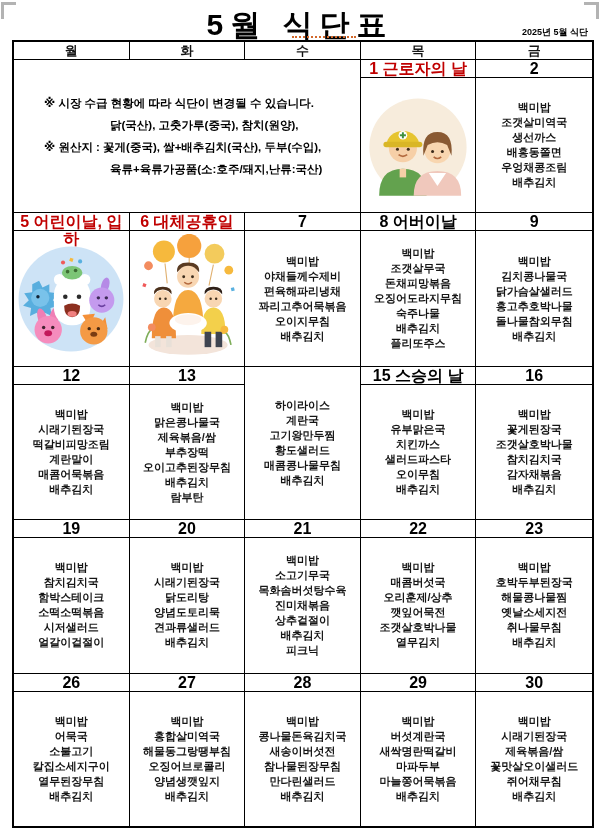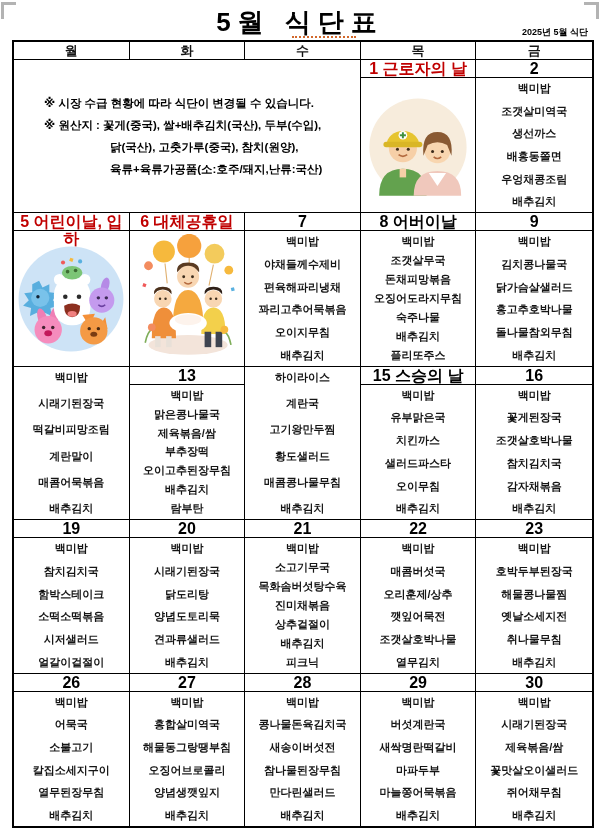--- a/index.html
+++ b/index.html
@@ -2,40 +2,40 @@
 <html style="--holiday: #c00000;"><head>
 <meta charset="utf-8">
 <style>
   html,body{margin:0;padding:0;background:#e9e9e9;}
   .page{position:relative;width:600px;height:839px;background:#ffffff;overflow:hidden;
         font-family:"Liberation Sans","DejaVu Sans",sans-serif;color:#141414;}
   .corner-mark{position:absolute;width:12px;height:14px;}
   .corner-mark.tl{left:1px;top:2px;border-left:3px solid #b3b3b3;border-top:3px solid #b3b3b3;}
   .corner-mark.tr{right:1px;top:2px;border-right:3px solid #b3b3b3;border-top:3px solid #b3b3b3;}
   .title{position:absolute;top:5px;left:0;width:100%;text-align:center;
-         font-size:26px;font-weight:bold;letter-spacing:7px;color:#000;}
+         font-size:30px;font-weight:bold;letter-spacing:7px;color:#000;}
   .title-underline{position:absolute;top:36px;left:292px;width:64px;height:0;
          border-bottom:2px dotted #d2682c;}
   .subtitle{position:absolute;top:26px;right:12px;font-size:9px;font-weight:bold;color:#000;}
   .menu-table{position:absolute;left:12px;top:40px;width:578px;height:784px;
          border:2px solid #000;display:flex;flex-direction:column;background:#fff;}
   .header-row{display:grid;grid-template-columns:repeat(5,1fr);height:17px;
          border-bottom:1px solid #000;flex:0 0 auto;}
   .header-cell{border-right:1px solid #000;display:flex;align-items:center;justify-content:center;
          font-weight:bold;font-size:13px;}
   .header-cell:last-child{border-right:none;}
   .table-body{flex:1;display:flex;flex-direction:column;}
   .week-row{flex:1;display:grid;grid-template-columns:repeat(5,1fr);border-bottom:1px solid #000;min-height:0;}
   .week-row:last-child{border-bottom:none;}
   .day-cell{border-right:1px solid #000;display:flex;flex-direction:column;min-width:0;overflow:hidden;}
   .day-cell:last-child{border-right:none;}
   .date-bar{flex:0 0 auto;height:17px;line-height:17px;border-bottom:1px solid #000;
          text-align:center;font-weight:bold;font-size:16px;color:#000;}
   .date-bar.holiday{color:var(--holiday,#c00000);}
-  .cell-body{flex:1;display:flex;flex-direction:column;justify-content:space-between;
+  .cell-body{flex:1;display:flex;flex-direction:column;justify-content:center;
          align-items:center;padding:3px 1px;min-height:0;}
   .cell-body.image-body{justify-content:center;}
   .menu-item{font-weight:bold;font-size:11px;white-space:nowrap;color:#151515;}
   .notice-cell{grid-column:span 3;display:flex;flex-direction:column;justify-content:center;
          padding-left:30px;gap:7px;}
   .notice-line{font-weight:bold;font-size:11.5px;color:#000;white-space:nowrap;}
   .notice-line.indent{padding-left:66px;}
   svg{display:block;}
 </style>
 </head>
@@ -54,22 +54,22 @@
       <div class="header-cell">월</div>
       <div class="header-cell">화</div>
       <div class="header-cell">수</div>
       <div class="header-cell">목</div>
       <div class="header-cell">금</div>
     </div>
     <div class="table-body">
         <div class="week-row">
           <div class="day-cell notice-cell" style="grid-column: span 3;">
             <div class="notice-line">※ 시장 수급 현황에 따라 식단이 변경될 수 있습니다.</div>
+            <div class="notice-line indent">닭(국산), 고춧가루(중국), 참치(원양),</div>
             <div class="notice-line">※ 원산지 : 꽃게(중국), 쌀+배추김치(국산), 두부(수입),</div>
-            <div class="notice-line indent">닭(국산), 고춧가루(중국), 참치(원양),</div>
             <div class="notice-line indent">육류+육류가공품(소:호주/돼지,난류:국산)</div>
           </div>
           <div class="day-cell">
             <div class="date-bar holiday">1 근로자의 날</div>
             <div class="cell-body image-body">
   <svg width="108" height="120" viewBox="0 0 100 100">
     <circle cx="50" cy="52" r="45" fill="#f7ecdc"></circle>
     <path d="M14 97 Q14 72 36 72 Q58 72 58 97 Z" fill="#63a24e"></path>
     <path d="M33 72 h6 v8 h-6 Z" fill="#f6cfa7"></path>
     <circle cx="36" cy="53" r="13" fill="#f6cfa7"></circle>
@@ -217,20 +217,21 @@
               <div class="menu-item">김치콩나물국</div>
               <div class="menu-item">닭가슴살샐러드</div>
               <div class="menu-item">홍고추호박나물</div>
               <div class="menu-item">돌나물참외무침</div>
               <div class="menu-item">배추김치</div>
             </div>
           </div>
         </div>
         <div class="week-row">
           <div class="day-cell">
+            <div class="date-bar">12</div>
             <div class="cell-body">
               <div class="menu-item">백미밥</div>
               <div class="menu-item">시래기된장국</div>
               <div class="menu-item">떡갈비피망조림</div>
               <div class="menu-item">계란말이</div>
               <div class="menu-item">매콤어묵볶음</div>
               <div class="menu-item">배추김치</div>
             </div>
           </div>
           <div class="day-cell">

